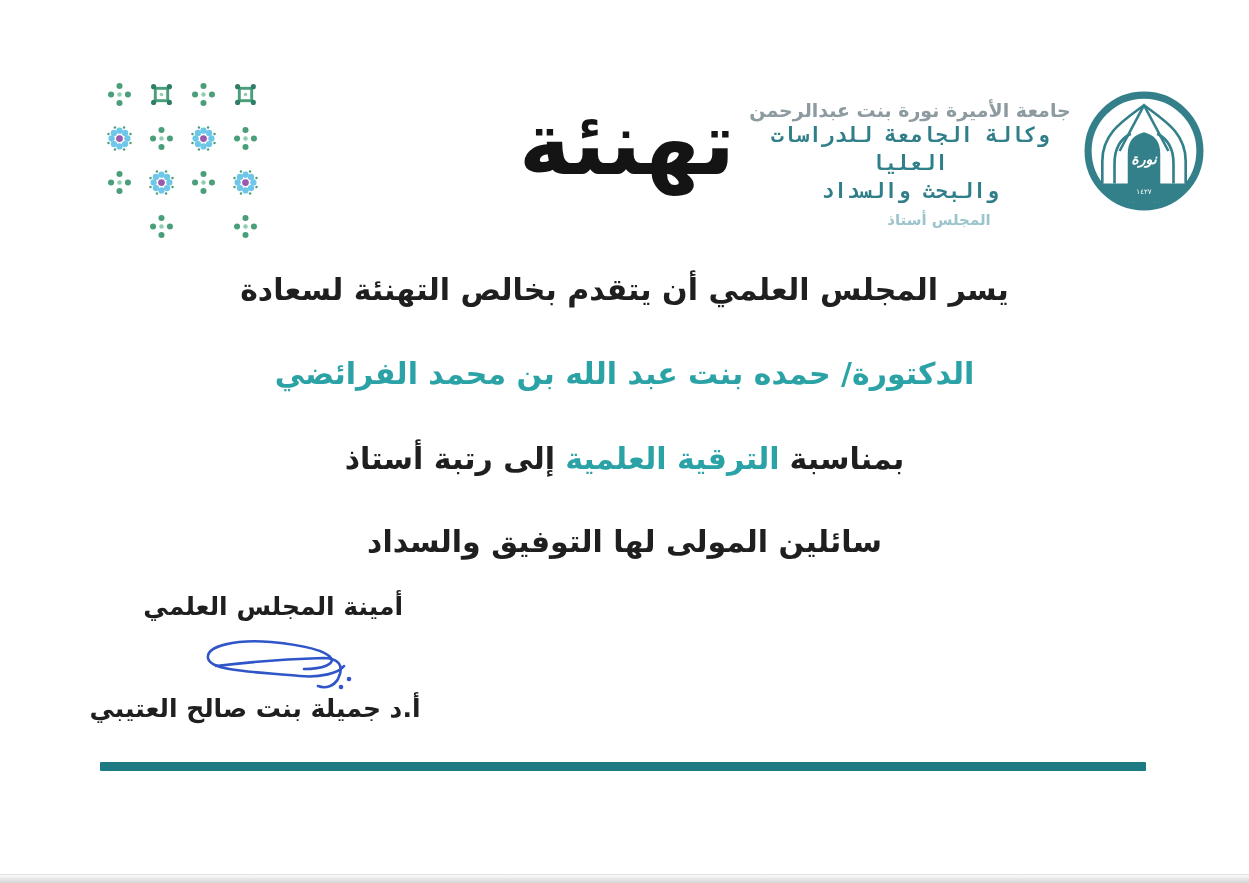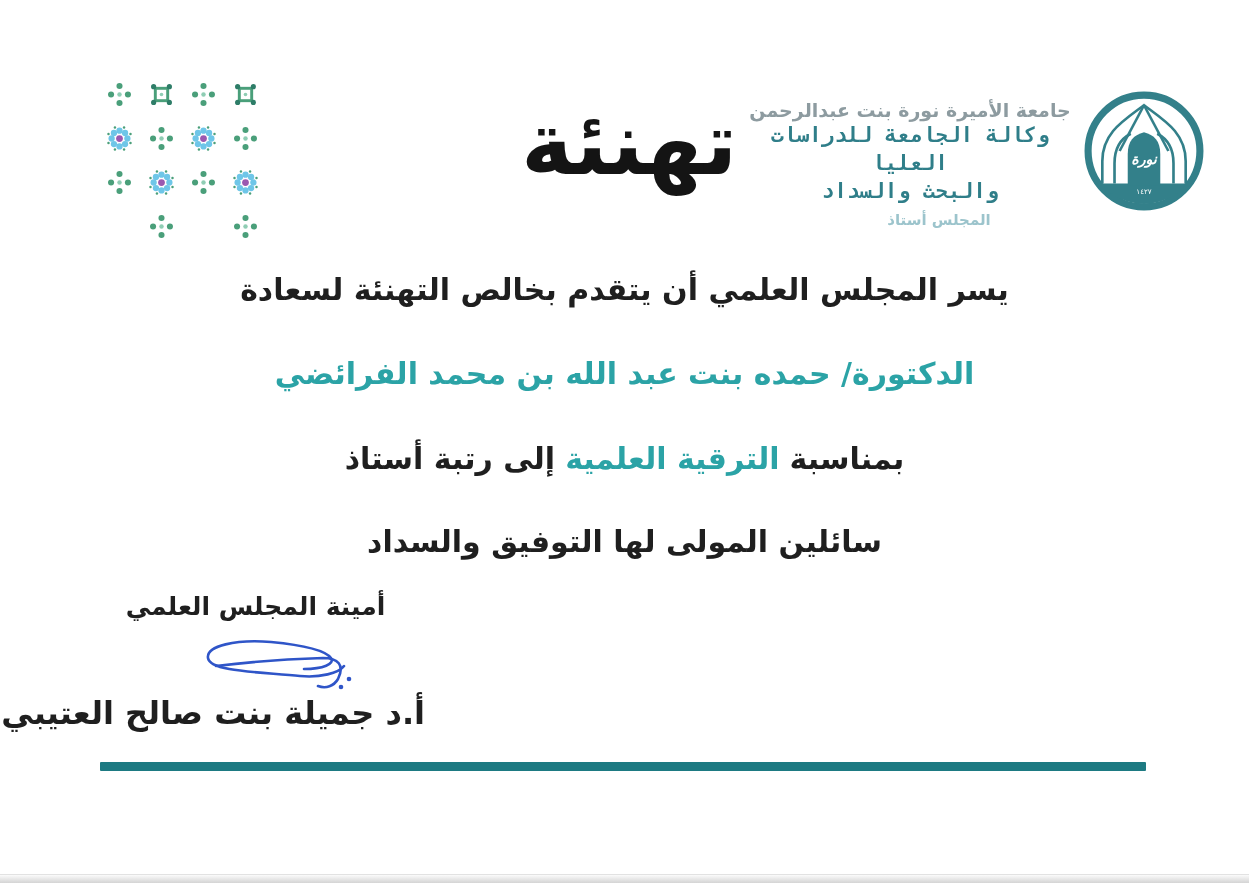--- a/index.html
+++ b/index.html
@@ -8,21 +8,21 @@
     font-family:"DejaVu Sans",sans-serif;overflow:hidden;
   }
   
   .pattern-grid{
     position:absolute;left:98px;top:72px;
     display:grid;grid-template-columns:repeat(4,42px);grid-template-rows:repeat(4,44px);
   }
   .pattern-cell{display:flex;align-items:center;justify-content:center;}
   
   .calligraphy{
-    position:absolute;left:521px;top:74px;width:250px;text-align:left;
+    position:absolute;left:502px;top:74px;width:250px;text-align:center;
     direction:rtl;font-size:88px;font-weight:bold;color:#141414;line-height:140px;
     letter-spacing:-2px;
   }
   
   .brand-text{
     position:absolute;right:174px;top:98px;width:330px;
     direction:rtl;text-align:left; 
   }
   .brand-text{text-align:center;}
   .brand-l1{font-size:19px;line-height:25px;color:#8d9ba0;font-weight:bold;letter-spacing:0;}
@@ -31,27 +31,27 @@
   .logo{position:absolute;right:44px;top:90px;width:122px;height:122px;}
   
   .line{
     position:absolute;left:0;width:1249px;text-align:center;direction:rtl;
     font-size:30px;font-weight:bold;color:#1f1f1f;white-space:nowrap;
   }
   .teal{color:#2ba3a6;}
   .line.l3 span{margin:0 5px;}
   
   .sig-role{
-    position:absolute;left:108px;top:592px;width:295px;text-align:center;
+    position:absolute;left:108px;top:592px;width:295px;
     direction:rtl;font-size:25px;font-weight:bold;color:#1f1f1f;white-space:nowrap;
   }
   .sig-scribble{position:absolute;left:192px;top:628px;width:168px;height:72px;}
   .sig-name{
     position:absolute;left:85px;top:694px;width:340px;text-align:center;
-    direction:rtl;font-size:32px;font-weight:bold;color:#1f1f1f;white-space:nowrap;
+    direction:rtl;font-size:25px;font-weight:bold;color:#1f1f1f;white-space:nowrap;
   }
   
   .rule{position:absolute;left:100px;top:762px;width:1046px;height:9px;background:#1d7a82;border-radius:1px;}
   .bottom-strip{
     position:absolute;left:0;top:874px;width:1249px;height:9px;
     background:linear-gradient(#fbfbfb,#cfcfcf);border-top:1px solid #e2e2e2;
   }
 </style>
 </head>
 <body>

